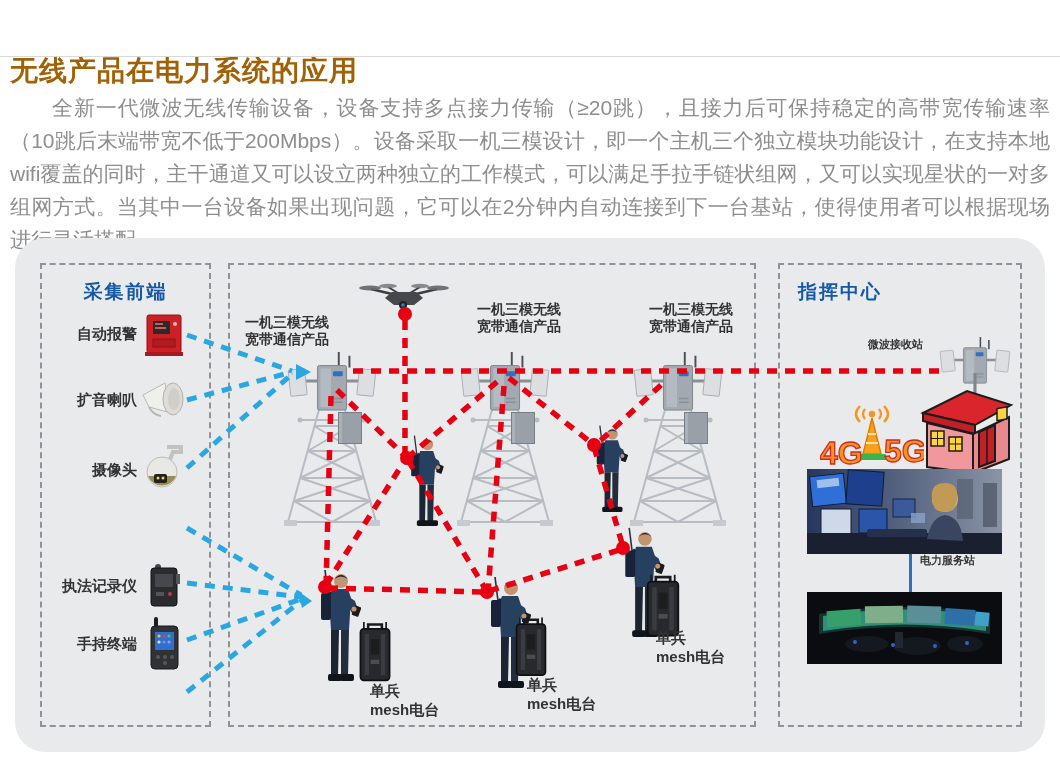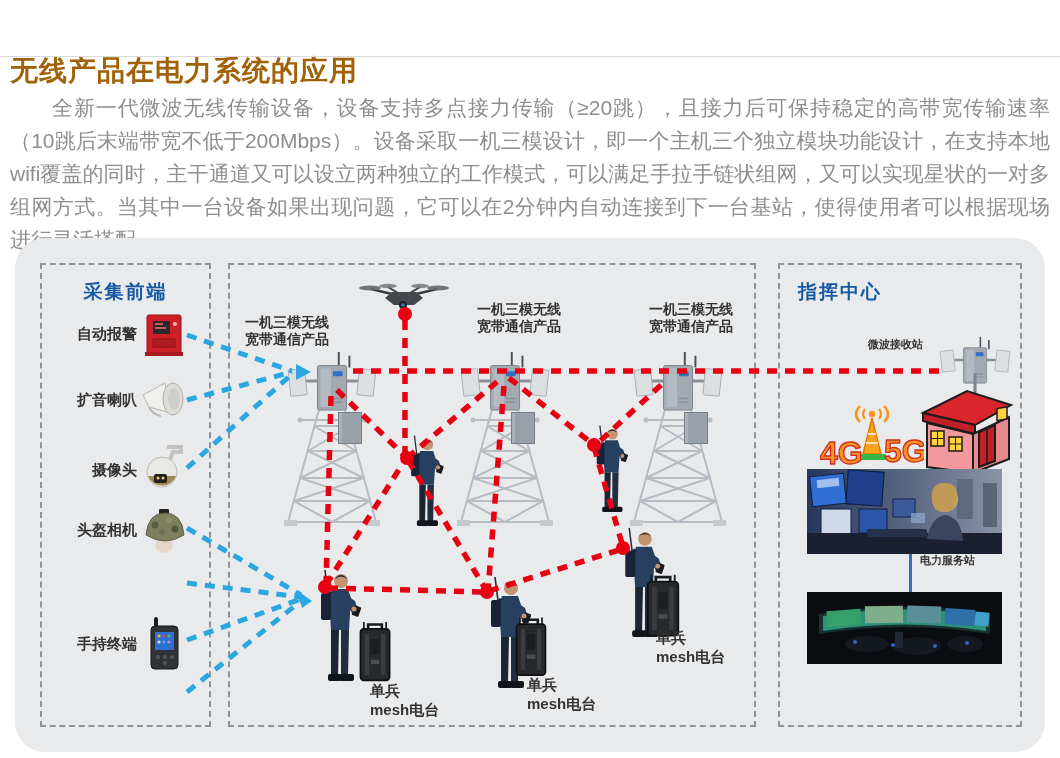--- a/index.html
+++ b/index.html
@@ -158,33 +158,32 @@
       <svg class="fe-icon" style="left:99px;top:0;" width="46" height="50" viewBox="0 0 46 50">
         <path d="M26 2 h14 v5 h-8 l-4 10" fill="none" stroke="#c2c2be" stroke-width="4"></path>
         <circle cx="21" cy="27" r="15" fill="#e8e8e4" stroke="#bcbcb6"></circle>
         <path d="M7 31 a15 15 0 0 0 28 0 z" fill="#9c8a55"></path>
         <rect x="13" y="29" width="13" height="9" rx="2" fill="#23211c"></rect>
         <circle cx="17" cy="33" r="1.5" fill="#e8d27a"></circle>
           <circle cx="22" cy="33" r="1.5" fill="#e8d27a"></circle>
       </svg>
     </div>
 
-    <div class="fe-row" style="left:0;top:242px;width:167px;">
-      <div class="fe-label" style="top:14px;">头盔相机</div>
-      <svg class="fe-icon" style="left:100px;top:0;" width="46" height="46" viewBox="0 0 46 46">
-        <ellipse cx="22" cy="38" rx="9" ry="8" fill="#e3d7c8"></ellipse>
-        <rect x="17" y="2" width="10" height="6" rx="1" fill="#23241f"></rect>
-        <path d="M4 28 q2 -22 19 -22 q17 0 19 22 q-10 6 -19 6 q-9 0 -19 -6" fill="#7d7f5e" stroke="#5f6147"></path>
-        <circle cx="13" cy="18" r="3.4" fill="#5c5e42"></circle>
-          <circle cx="27" cy="13" r="3" fill="#8d8f6b"></circle>
-        <circle cx="33" cy="22" r="3.4" fill="#55573e"></circle>
-          <circle cx="20" cy="25" r="2.6" fill="#6b6d4e"></circle>
+
+    <div class="fe-row" style="left:0;top:297px;width:167px;">
+      <div class="fe-label" style="top:15px;">执法记录仪</div>
+      <svg class="fe-icon" style="left:103px;top:0;" width="40" height="48" viewBox="0 0 40 48">
+        <circle cx="13" cy="5" r="3" fill="#44474b"></circle>
+        <rect x="6" y="6" width="26" height="38" rx="3" fill="#2a2c2e" stroke="#121314"></rect>
+        <rect x="10" y="12" width="18" height="13" fill="#45494e"></rect>
+        <rect x="31" y="12" width="4" height="10" fill="#515458"></rect>
+        <circle cx="25" cy="32" r="2" fill="#c23a3a"></circle>
+          <rect x="11" y="30" width="8" height="4" fill="#515458"></rect>
       </svg>
     </div>
-
 
     <div class="fe-row" style="left:0;top:352px;width:167px;">
       <div class="fe-label" style="top:18px;">手持终端</div>
       <svg class="fe-icon" style="left:103px;top:0;" width="40" height="54" viewBox="0 0 40 54">
         <rect x="9" y="0" width="4" height="11" rx="2" fill="#1c1d1f"></rect>
         <rect x="6" y="9" width="27" height="43" rx="4" fill="#303236" stroke="#17181a"></rect>
         <rect x="10" y="15" width="19" height="18" fill="#2e6fd0"></rect>
         <circle cx="14" cy="19" r="1.6" fill="#e8c33a"></circle>
           <circle cx="19" cy="19" r="1.6" fill="#d04a4a"></circle>
         <circle cx="24" cy="19" r="1.6" fill="#58c05a"></circle>

